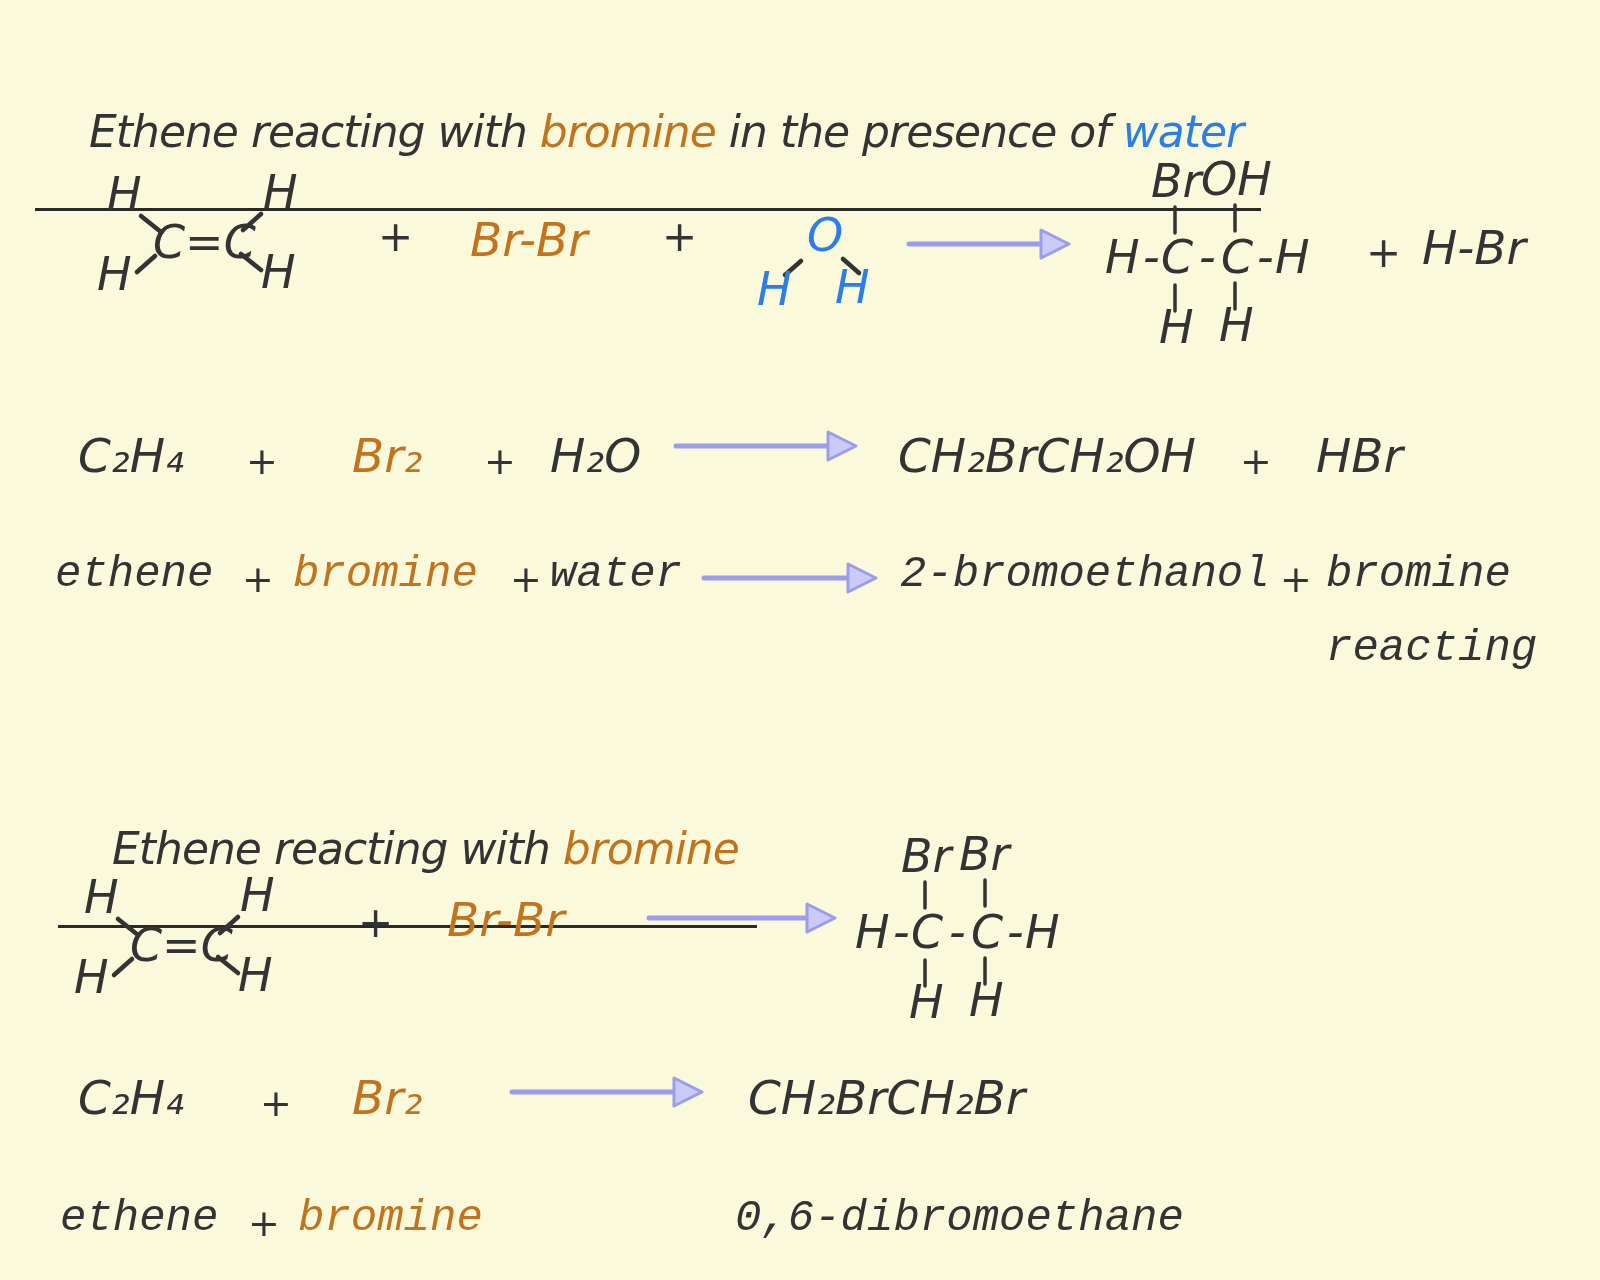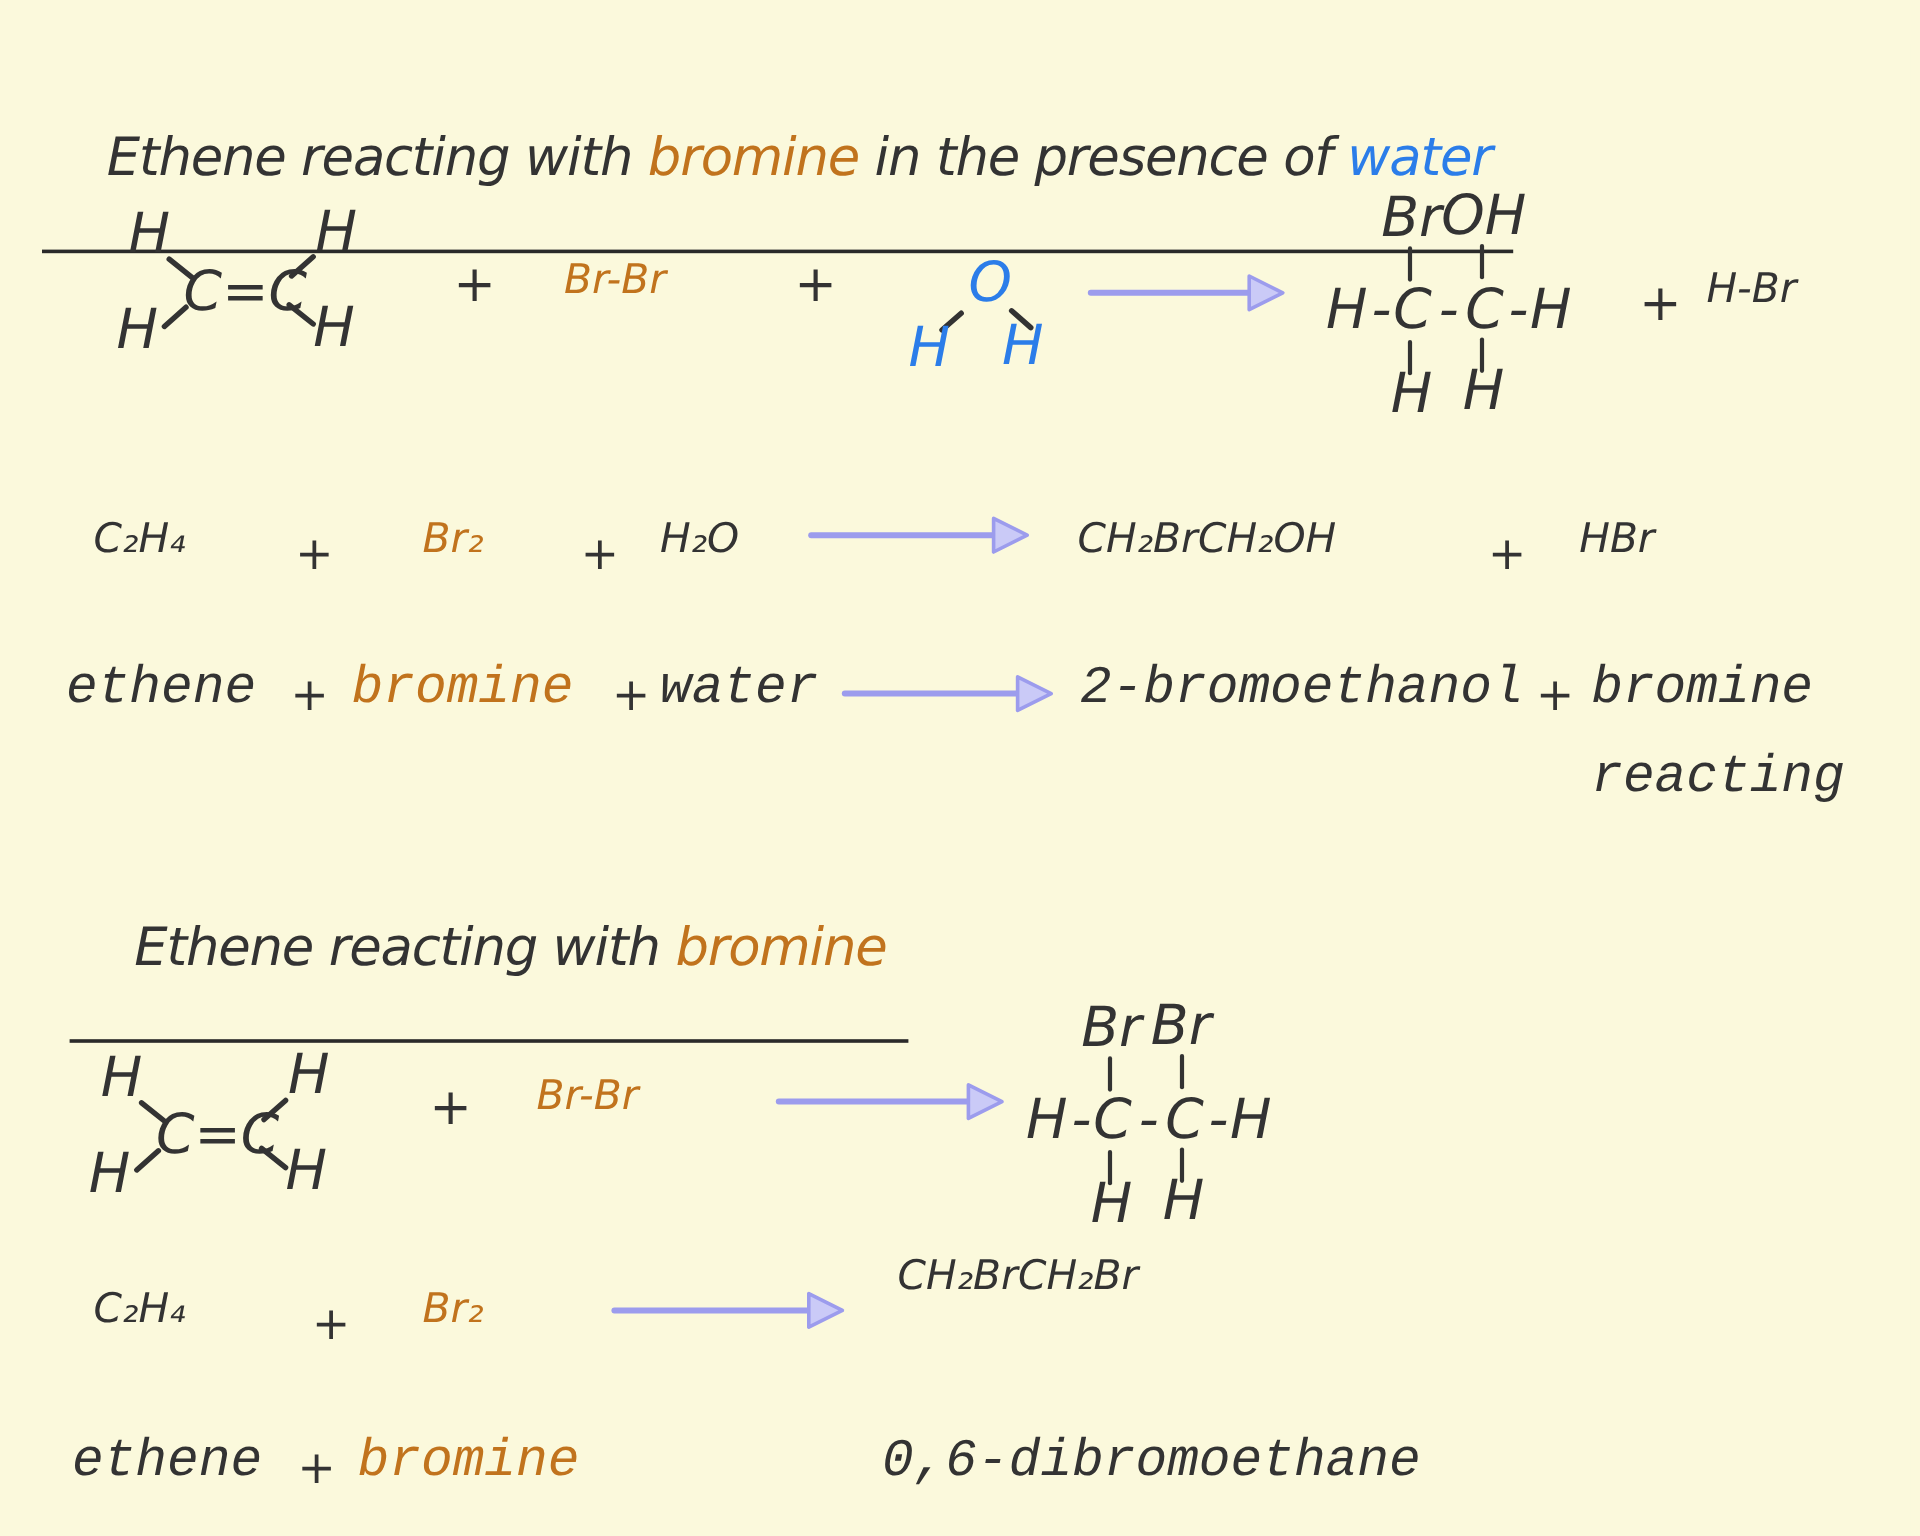--- a/index.html
+++ b/index.html
@@ -17,21 +17,21 @@
     font-family:"DejaVu Sans", sans-serif;font-style:italic;color:var(--ink);
     overflow:hidden;
     margin-top:36px;
   }
   .abs{position:absolute;line-height:1;white-space:pre;}
   .title{
     font-size:44px;letter-spacing:-1px;
     border-bottom:3px solid var(--underline);
     padding:0 18px 10px 2px;
   }
-  .f46{font-size:34px;}
+  .f46{font-size:47px;}
   .f44{font-size:44px;font-family:Liberation Mono, monospace;}
   .f42{font-size:42px;}
   .f38{font-size:38px;}
   .orange{color:var(--orange);}
   .blue{color:var(--blue);}
   svg{overflow:visible;}
   svg text{font-size:46px;fill:var(--ink);font-style:italic;font-family:"DejaVu Sans",sans-serif;}
   svg text.blue{fill:var(--blue);}
   .bond{stroke:var(--ink);stroke-width:4.5;stroke-linecap:round;}
   .bondv{stroke:var(--ink);stroke-width:3.5;stroke-linecap:round;}
@@ -120,21 +120,21 @@
   <div class="abs f44" style="left:550px;top:516px;">water</div>
   <svg class="abs" style="left:700px;top:524px;" width="182" height="36" viewBox="0 0 182 36">
     <line class="arrow-line" x1="4" y1="18" x2="148" y2="18"></line>
     <polygon class="arrow-head" points="148,4 176,18 148,32"></polygon>
   </svg>
   <div class="abs f44" style="left:900px;top:516px;">2-bromoethanol</div>
   <div class="abs f38" style="left:1280px;top:524px;">+</div>
   <div class="abs f44" style="left:1326px;top:516px;">bromine</div>
   <div class="abs f44" style="left:1326px;top:590px;">reacting</div>
 
-  <div class="abs title" style="left:58px;top:688px;">
+  <div class="abs title" style="left:58px;top:747px;">
     <span>Ethene reacting with </span><span class="orange">bromine</span>
   </div>
 
   <svg class="abs" style="left:72px;top:835px;" width="230" height="130" viewBox="0 0 230 130">
     <line class="bond" x1="46" y1="48" x2="66" y2="64"></line>
     <line class="bond" x1="148" y1="62" x2="166" y2="46"></line>
     <line class="bond" x1="42" y1="104" x2="60" y2="88"></line>
     <line class="bond" x1="146" y1="86" x2="166" y2="102"></line>
     <text x="12" y="42">H</text>
     <text x="168" y="40">H</text>
@@ -170,20 +170,20 @@
     <text x="114" y="180">H</text>
   </svg>
 
   <div class="abs f46" style="left:78px;top:1038px;">C₂H₄</div>
   <div class="abs f38" style="left:260px;top:1048px;">+</div>
   <div class="abs f46 orange" style="left:352px;top:1038px;">Br₂</div>
   <svg class="abs" style="left:508px;top:1038px;" width="200" height="36" viewBox="0 0 200 36">
     <line class="arrow-line" x1="4" y1="18" x2="166" y2="18"></line>
     <polygon class="arrow-head" points="166,4 194,18 166,32"></polygon>
   </svg>
-  <div class="abs f46" style="left:748px;top:1010px;">CH₂BrCH₂Br</div>
+  <div class="abs f46" style="left:748px;top:1038px;">CH₂BrCH₂Br</div>
 
   <div class="abs f44" style="left:60px;top:1160px;">ethene</div>
   <div class="abs f38" style="left:248px;top:1168px;">+</div>
   <div class="abs f44 orange" style="left:298px;top:1160px;">bromine</div>
   <div class="abs f44" style="left:735px;top:1160px;">0,6-dibromoethane</div>
 
 </div>
 
 </body></html>

